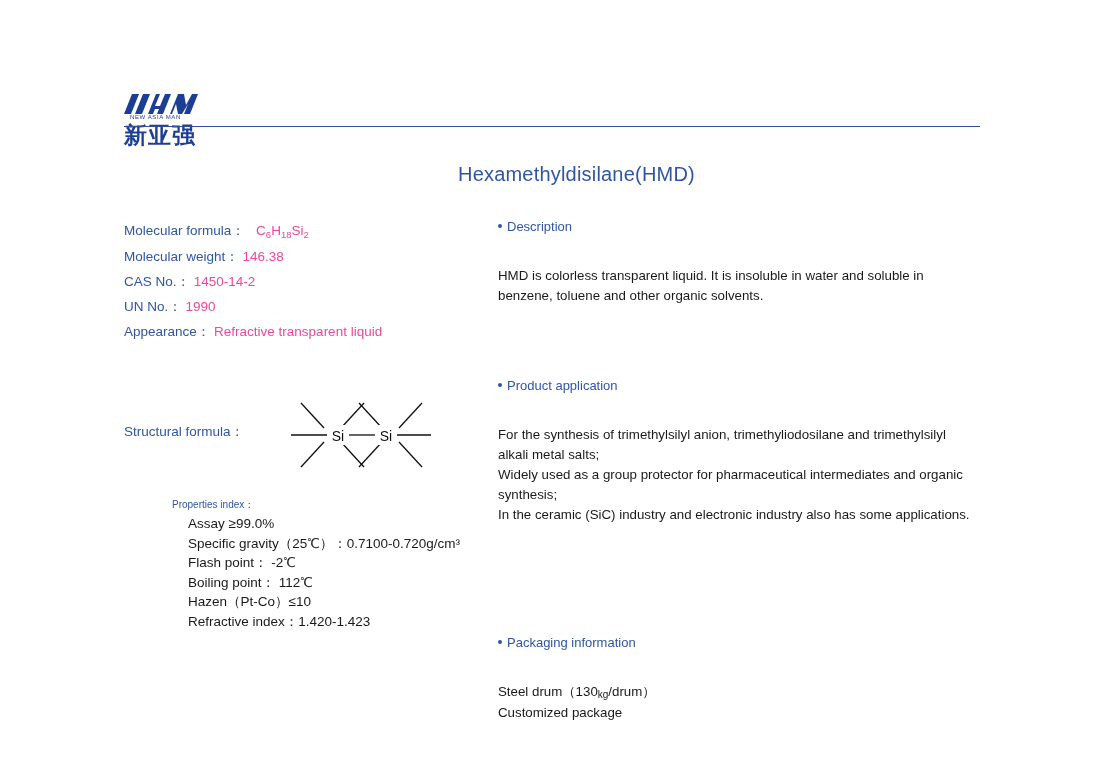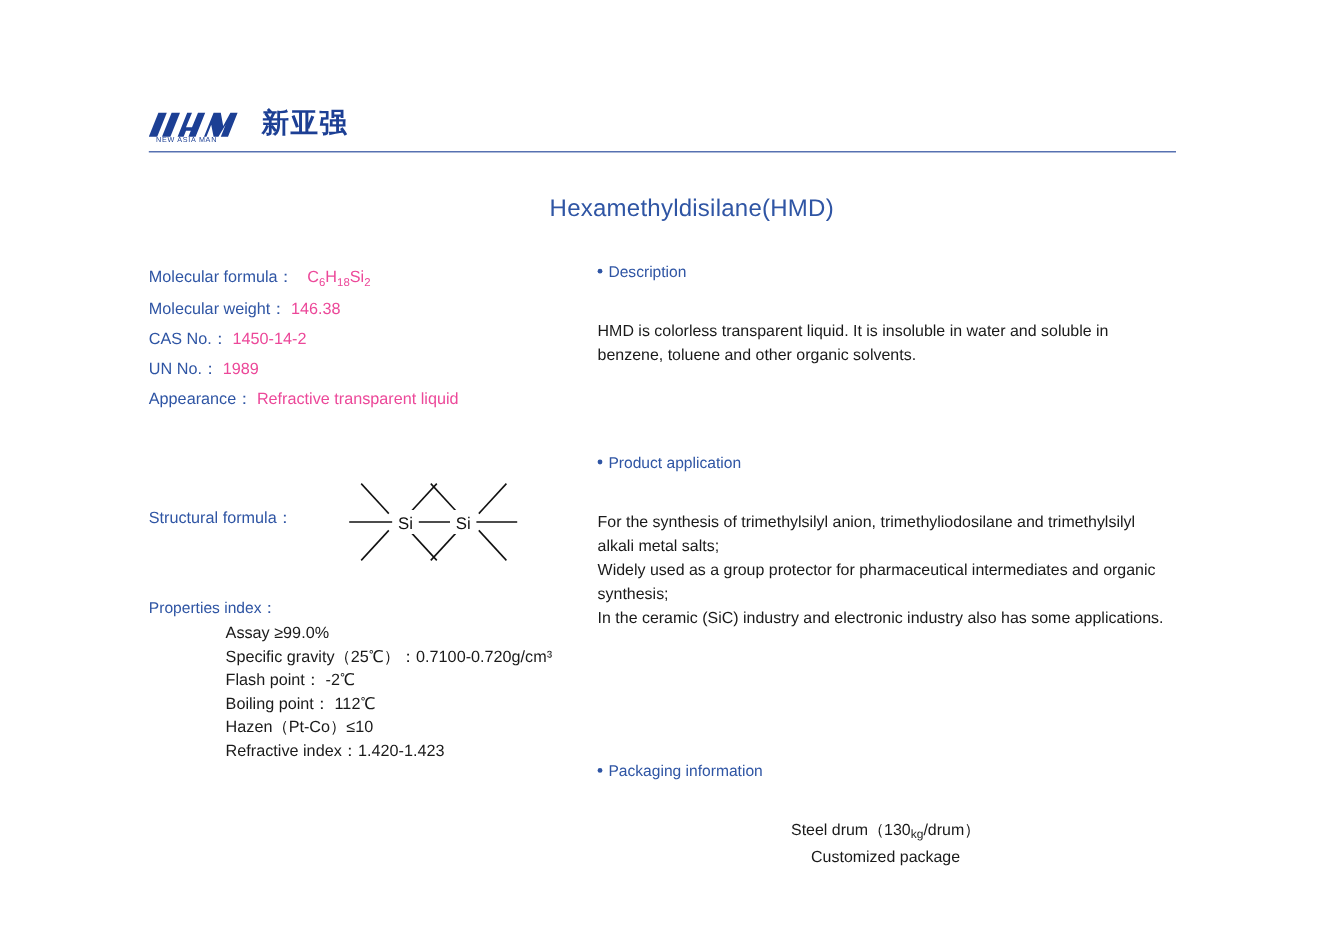--- a/index.html
+++ b/index.html
@@ -29,20 +29,21 @@
     width: 856px;
     height: 42px;
   }
   .logo-wrap {
     position: absolute;
     left: 0;
     top: 0;
     display: flex;
     align-items: flex-start;
     gap: 6px;
+    flex-direction: column;
   }
   .logo-mark {
     position: relative;
     width: 88px;
     height: 26px;
   }
   .logo-mark svg { display: block; }
   .logo-sub {
     position: absolute;
     left: 6px;
@@ -130,23 +131,24 @@
   }
 
   
   .props-block {
     position: absolute;
     left: 124px;
     top: 498px;
     width: 400px;
   }
   .props-title {
-    font-size: 13px;
+    font-size: 10px;
     color: #2f55a4;
     margin-bottom: 2px;
+    margin-left: 48px;
   }
   .props-list {
     margin: 0;
     padding: 0;
     list-style: none;
   }
   .props-list li {
     font-size: 13.5px;
     line-height: 19.5px;
     color: #1a1a1a;
@@ -192,21 +194,21 @@
     margin: 0;
   }
   .pack-line sub {
     font-size: 10px;
     vertical-align: baseline;
     position: relative;
     top: 2px;
   }
   .sec-desc { margin-top: 0; }
   .sec-app { margin-top: 72px; }
-  .sec-pack { margin-top: 110px; text-align: center; }
+  .sec-pack { margin-top: 110px; }
 </style>
 </head>
 <body>
 
 <div class="page">
 
   <div class="header">
     <div class="logo-wrap">
       <div class="logo-mark">
         <svg width="88" height="26" viewBox="0 0 88 26" xmlns="http://www.w3.org/2000/svg">
@@ -234,21 +236,21 @@
     <div class="prop-row">
       <span class="label">Molecular weight：</span>
       <span class="value">146.38</span>
     </div>
     <div class="prop-row">
       <span class="label">CAS No.：</span>
       <span class="value">1450-14-2</span>
     </div>
     <div class="prop-row">
       <span class="label">UN No.：</span>
-      <span class="value">1989</span>
+      <span class="value">1990</span>
     </div>
     <div class="prop-row">
       <span class="label">Appearance：</span>
       <span class="value">Refractive transparent liquid</span>
     </div>
   </div>
 
   <div class="struct-block">
     <div class="struct-label">Structural formula：</div>
     <div class="struct-draw">

